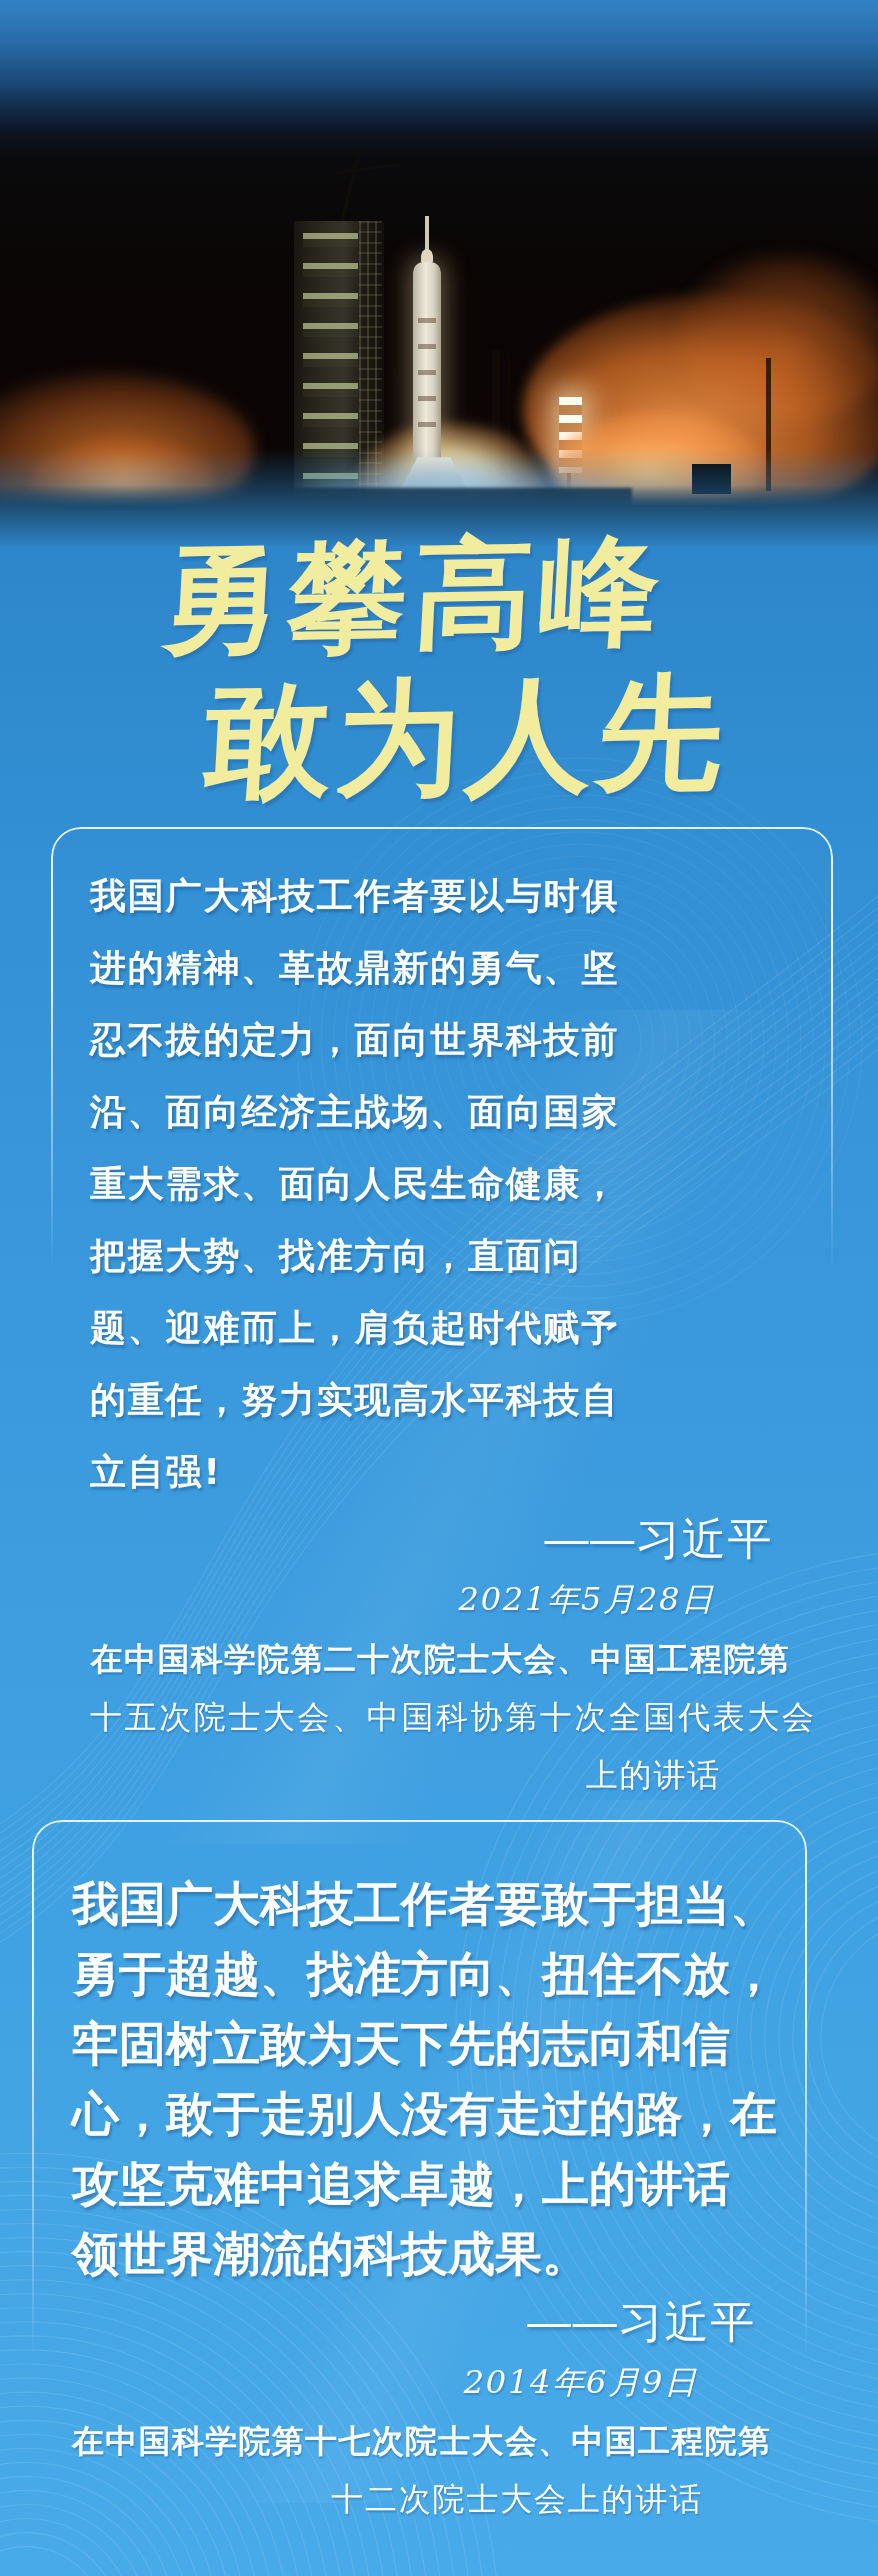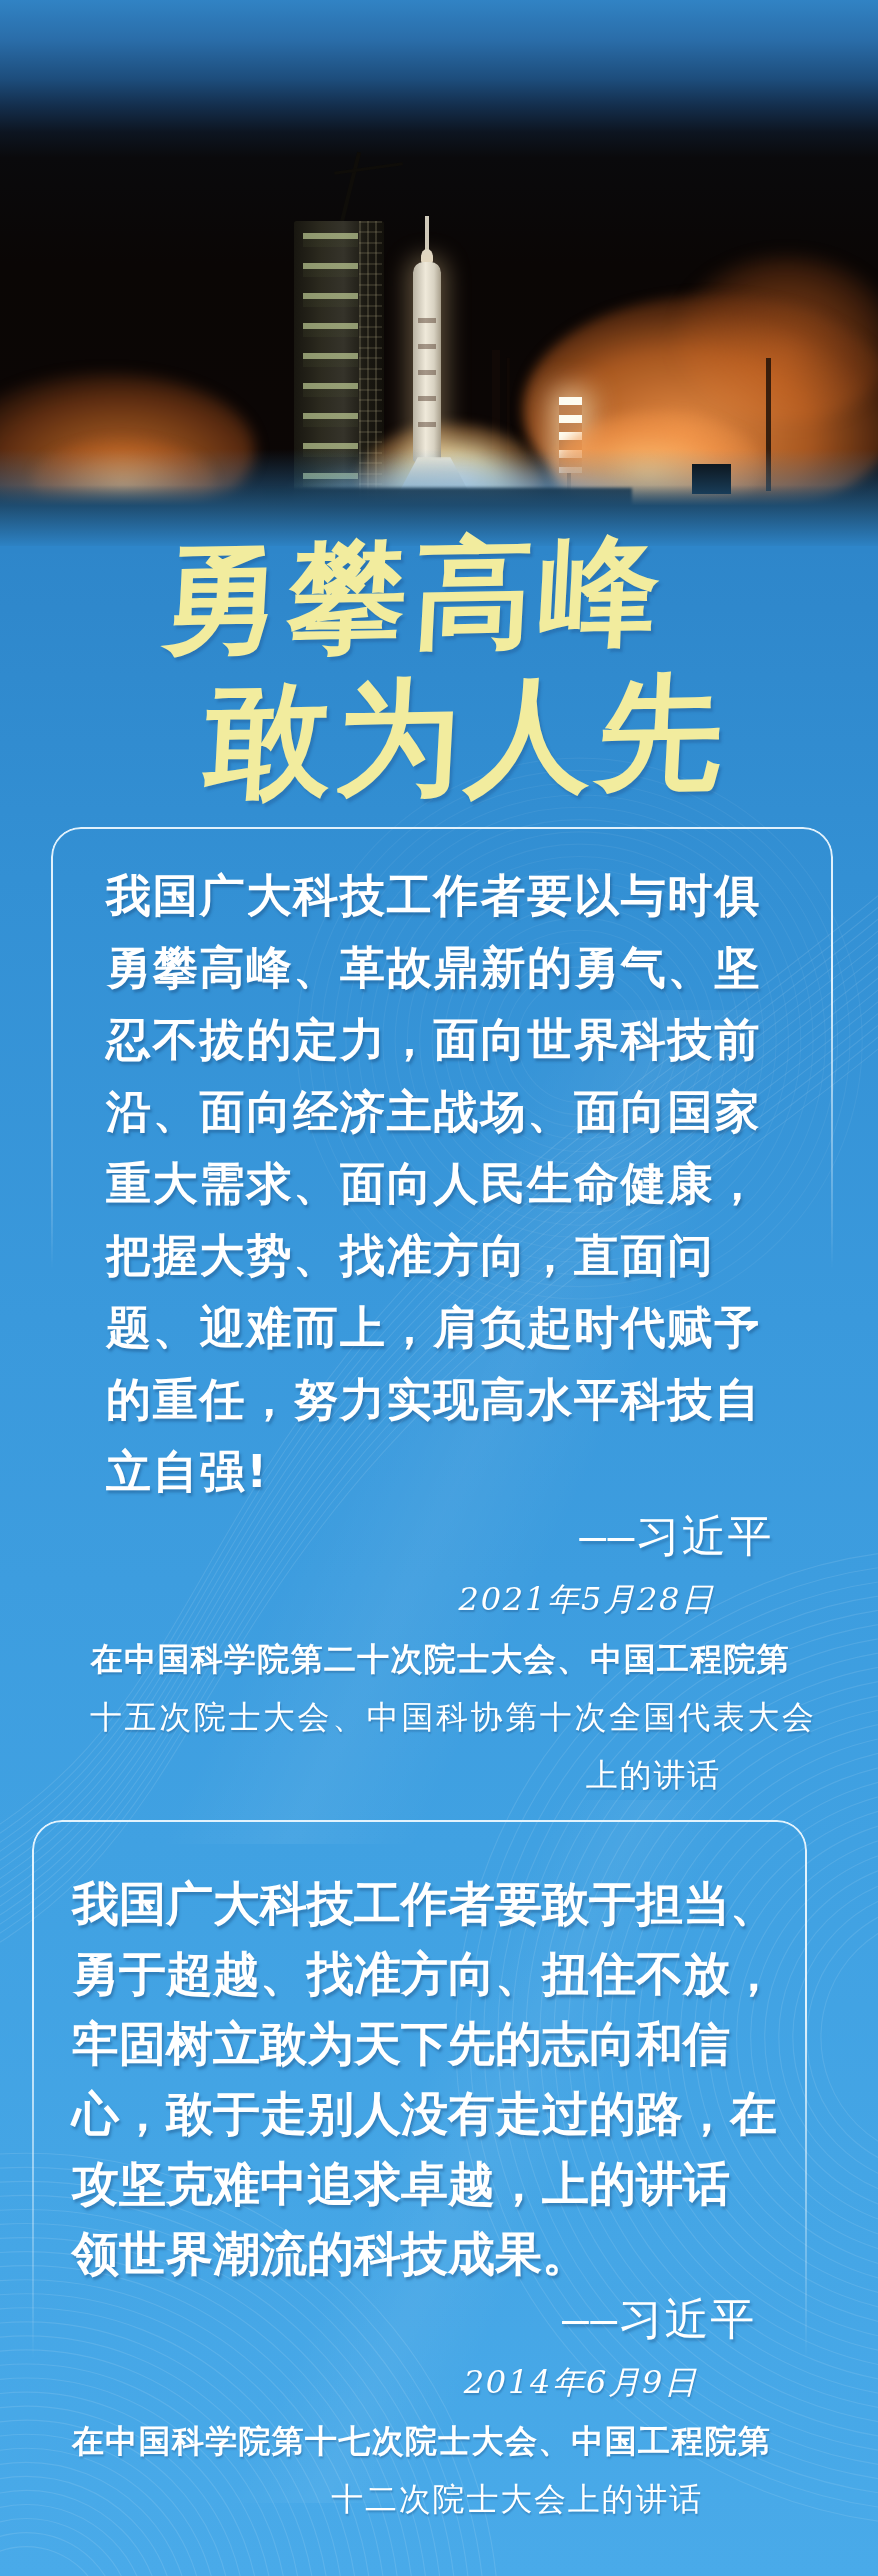--- a/index.html
+++ b/index.html
@@ -77,23 +77,23 @@
   .panel{position:absolute;color:#fff;}
   .panel::before{content:"";position:absolute;inset:0;border:2.2px solid rgba(240,250,255,.92);border-radius:30px;
     -webkit-mask-image:linear-gradient(180deg,#000 0%,#000 16%,rgba(0,0,0,0) 46%);
     mask-image:linear-gradient(180deg,#000 0%,#000 16%,rgba(0,0,0,0) 46%);}
   .panel-2::before{
     -webkit-mask-image:linear-gradient(180deg,#000 0%,#000 20%,rgba(0,0,0,0) 58%);
     mask-image:linear-gradient(180deg,#000 0%,#000 20%,rgba(0,0,0,0) 58%);}
   .panel-1{left:51px;top:827px;width:782px;height:962px;padding:33px 42px 0 39px;box-sizing:border-box;}
   .panel-2{left:32px;top:1820px;width:775px;height:932px;padding:49px 37px 0 40px;box-sizing:border-box;}
   .q-line{font-weight:700;white-space:nowrap;text-shadow:1.8px 2.6px 2.6px rgba(18,60,110,.35);}
-  .panel-1 .q-line{font-size:45px;line-height:72px;letter-spacing:1.8px;margin-left:16px;}
+  .panel-1 .q-line{font-size:36px;line-height:72px;letter-spacing:1.8px;}
   .panel-2 .q-line{font-size:47px;line-height:70px;letter-spacing:0px;}
-  .attr{text-align:right;font-family:Liberation Mono, monospace;font-weight:400;font-size:44px;line-height:58px;
+  .attr{text-align:right;font-family:Liberation Sans, sans-serif;font-weight:400;font-size:44px;line-height:58px;
     letter-spacing:1.8px;text-shadow:1.8px 2.6px 2.6px rgba(18,60,110,.3);}
   .panel-1 .attr{padding-right:17.6px;margin-top:1.8px;}
   .panel-2 .attr{padding-right:14px;margin-top:3.5px;}
   .date{text-align:right;font-family:"DejaVu Serif",serif;font-style:italic;font-size:32px;line-height:39px;
     letter-spacing:1.8px;margin-top:12.3px;text-shadow:0.9px 1.8px 1.8px rgba(18,60,110,.3);}
   .panel-1 .date{padding-right:76px;}
   .panel-2 .date{padding-right:72px;}
   .source{font-family:"DejaVu Serif",serif;font-size:32px;line-height:58px;margin-top:10.5px;
     text-shadow:0.9px 1.8px 1.8px rgba(18,60,110,.3);}
   .src-center{text-align:center;letter-spacing:1.3px;white-space:nowrap;font-weight:bold;}
@@ -232,21 +232,21 @@
   <div class="streak"></div>
   <div class="streak2"></div>
 
   <div class="calli">
     <div class="calli-line calli-1">勇攀高峰</div>
     <div class="calli-line calli-2">敢为人先</div>
   </div>
 
   <div class="panel panel-1">
     <div class="q-line">我国广大科技工作者要以与时俱</div>
-    <div class="q-line">勇攀高峰、革故鼎新的勇气、坚</div>
+    <div class="q-line">进的精神、革故鼎新的勇气、坚</div>
     <div class="q-line">忍不拔的定力，面向世界科技前</div>
     <div class="q-line">沿、面向经济主战场、面向国家</div>
     <div class="q-line">重大需求、面向人民生命健康，</div>
     <div class="q-line">把握大势、找准方向，直面问</div>
     <div class="q-line">题、迎难而上，肩负起时代赋予</div>
     <div class="q-line">的重任，努力实现高水平科技自</div>
     <div class="q-line">立自强!</div>
     <div class="attr">——习近平</div>
     <div class="date">2021年5月28日</div>
     <div class="source">

